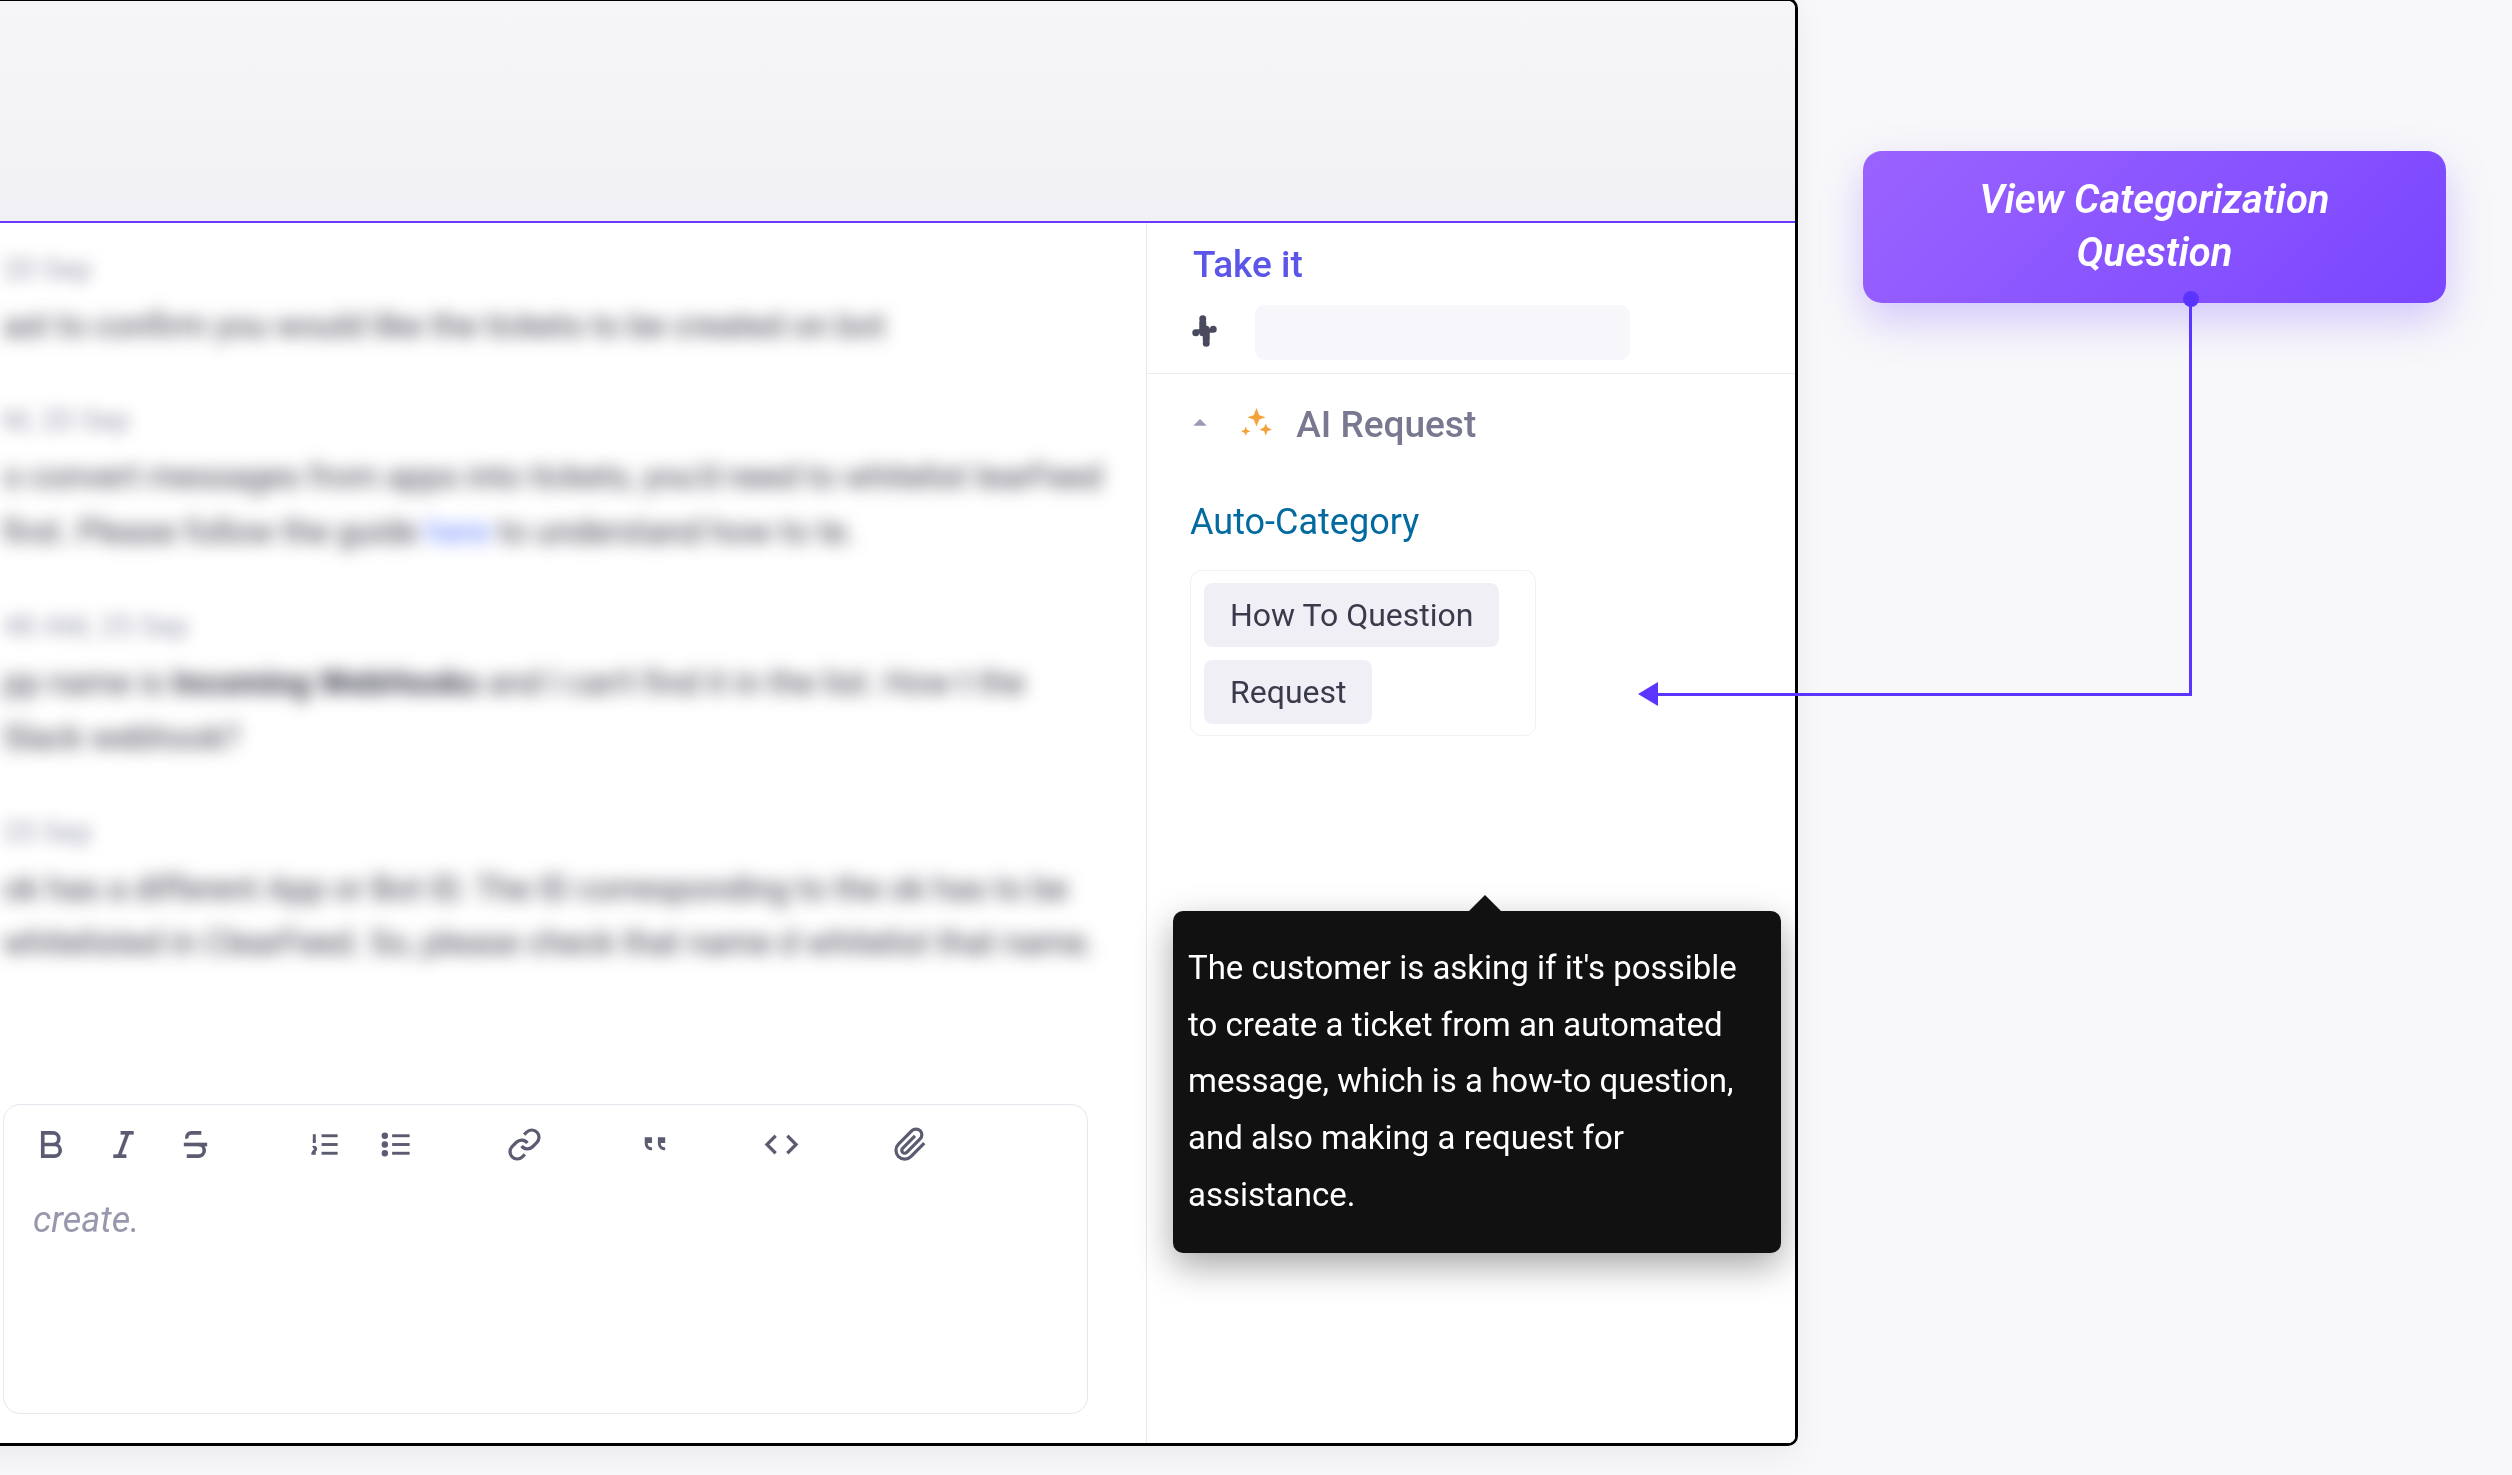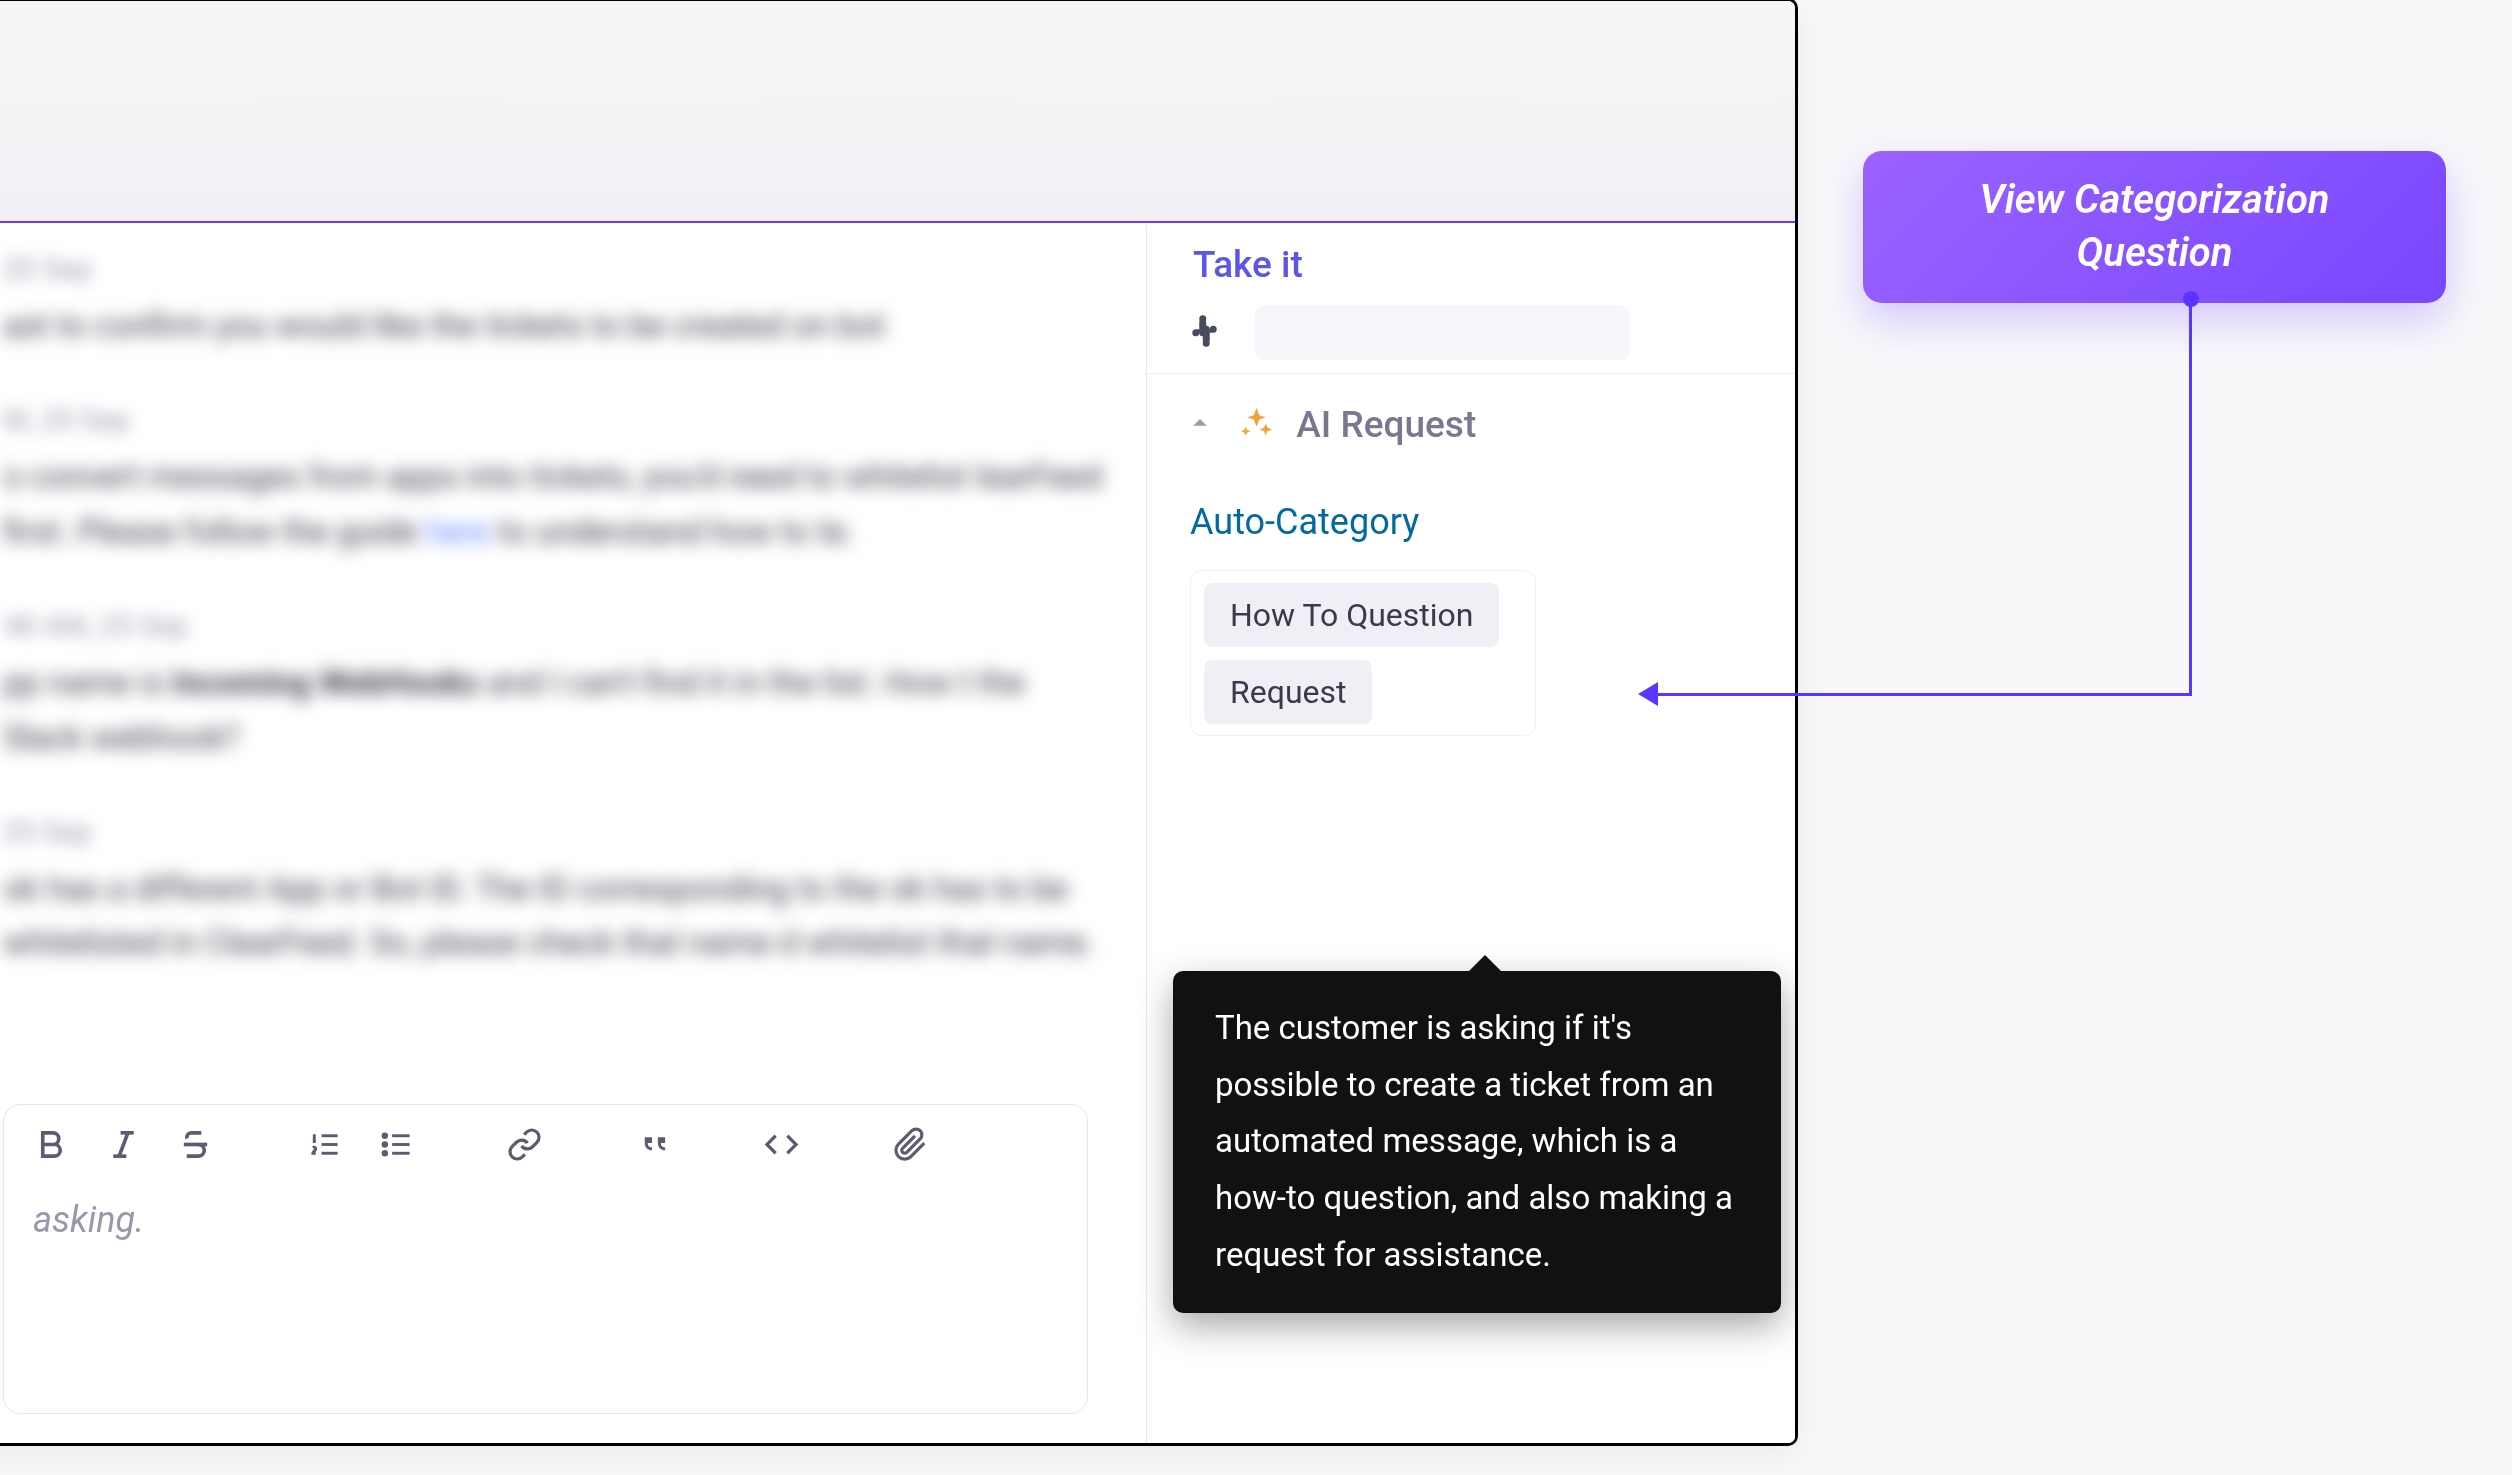--- a/index.html
+++ b/index.html
@@ -188,27 +188,27 @@
     .tag {
       background: #efeff5;
       color: #3a3a4c;
       font-size: 32px;
       padding: 13px 26px;
       border-radius: 8.6px;
     }
     .tooltip {
       position: absolute;
       left: 26px;
-      top: 748px;
+      top: 688px;
       width: 608px;
       background: #111;
       color: #fff;
       font-size: 33px;
       line-height: 1.72;
-      padding: 29px 42px;
+      padding: 29px 15px;
       border-radius: 10px;
       box-shadow: 0 13px 36px rgba(0,0,0,.35);
     }
     .tooltip::before {
       content: "";
       position: absolute;
       top: -16px;
       left: 295px;
       width: 0; height: 0;
       border-left: 17.3px solid transparent;
@@ -367,21 +367,21 @@
                   <polyline points="8 6 2 12 8 18"></polyline>
                 </svg>
               </span>
             <span class="sep"></span>
             <span class="tb-icon">
                 <svg viewBox="0 0 24 24" fill="none" stroke="currentColor" stroke-width="2.2">
                   <path d="M21.44 11.05l-9.19 9.19a6 6 0 0 1-8.49-8.49l9.19-9.19a4 4 0 0 1 5.66 5.66l-9.2 9.19a2 2 0 0 1-2.83-2.83l8.49-8.48"></path>
                 </svg>
               </span>
           </div>
-          <div class="composer-ph">asking.</div>
+          <div class="composer-ph">create.</div>
         </div>
       </div>
 
       <div class="side-col">
         <div class="take-it">Take it</div>
 
         <div class="source-row">
           <span>
             <svg class="slack-icon" viewBox="0 0 24 24" fill="currentColor">
                 <path d="M5 15a2 2 0 1 1 0-4h2v2a2 2 0 0 1-2 2zm4 0a2 2 0 0 1-2-2V7a2 2 0 1 1 4 0v6a2 2 0 0 1-2 2zm0 4a2 2 0 1 1 4 0 2 2 0 0 1-4 0zm6-10a2 2 0 1 1 0 4h-2v-2a2 2 0 0 1 2-2zm-4 0a2 2 0 0 1 2 2v6a2 2 0 1 1-4 0v-6a2 2 0 0 1 2-2zm0-4a2 2 0 1 1-4 0 2 2 0 0 1 4 0z"></path>

